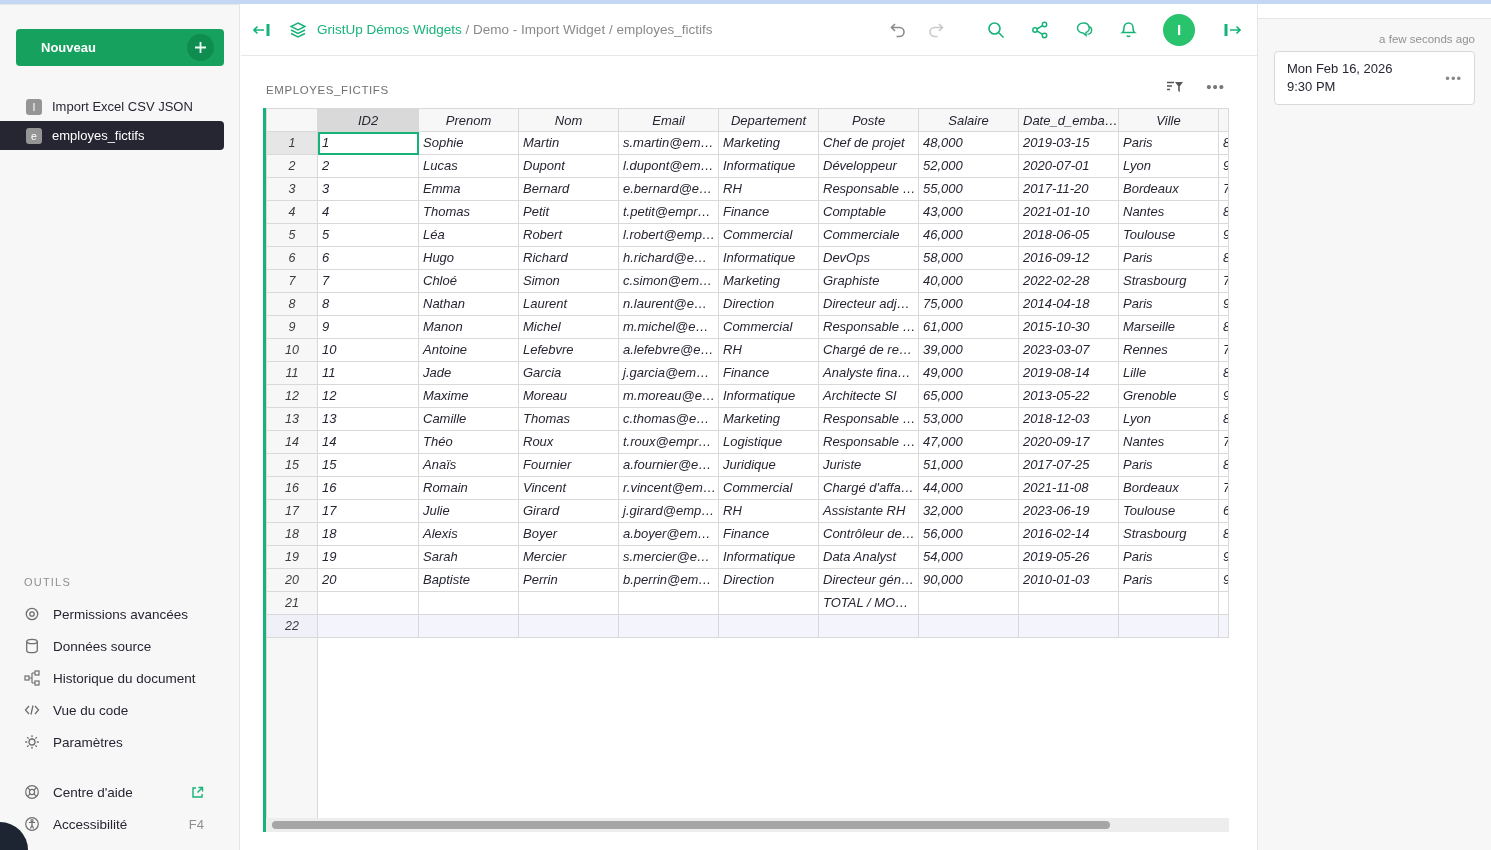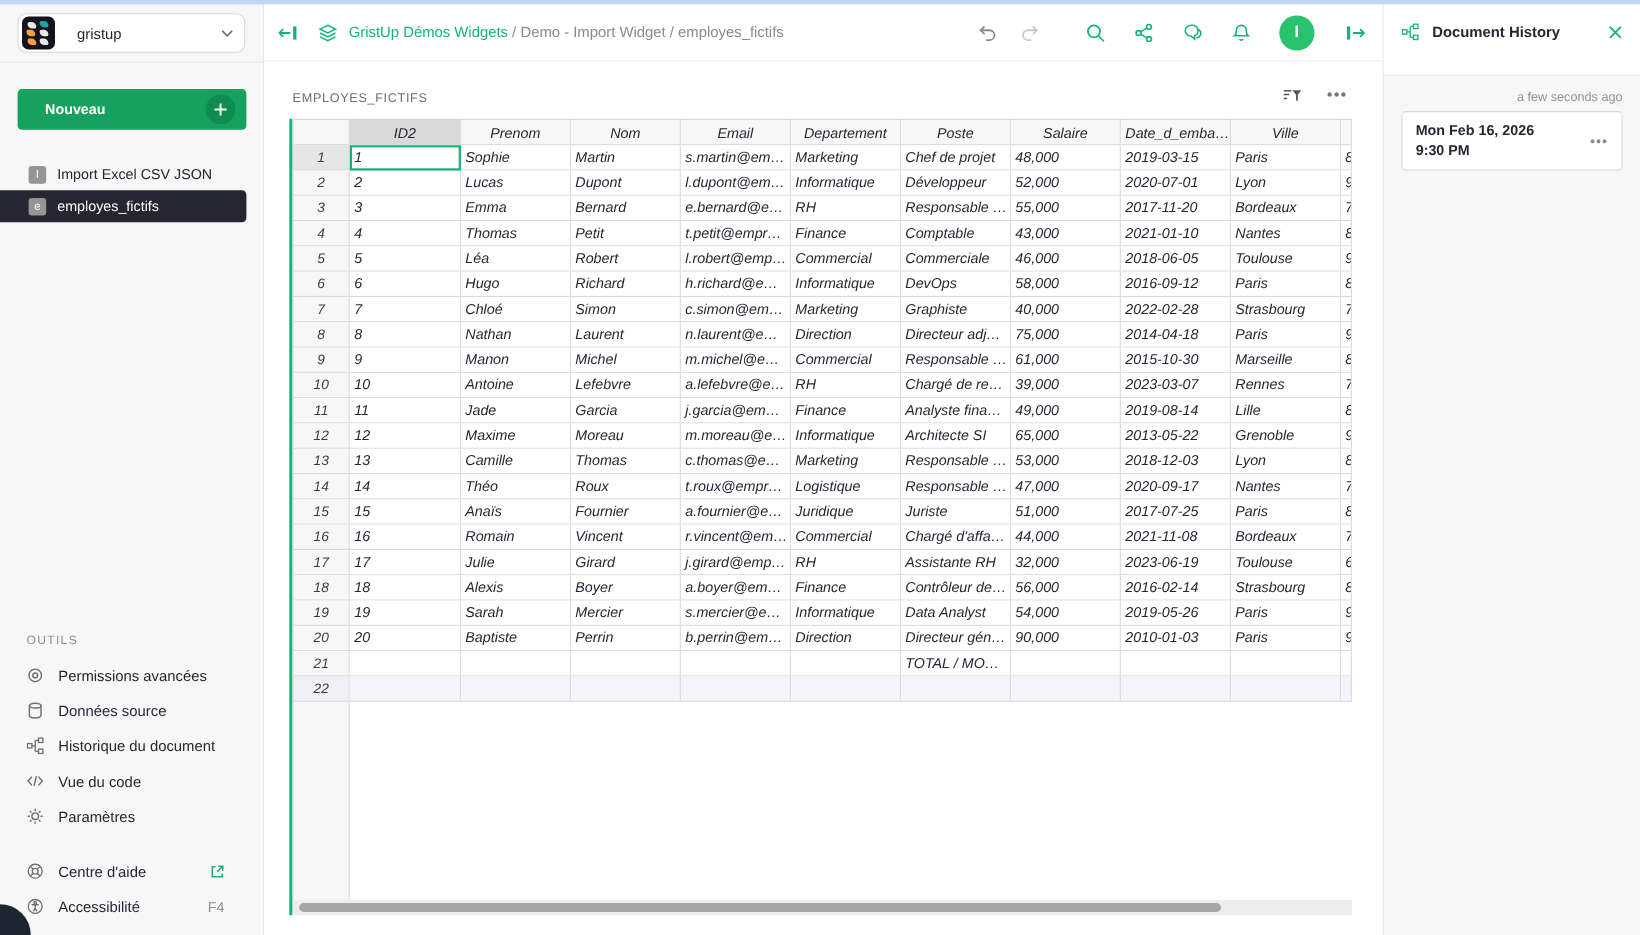--- a/index.html
+++ b/index.html
@@ -70,49 +70,31 @@
   .rp-head { height:50px; display:flex; align-items:center; padding:0 16px; }
   .rp-head .ric { color:#16b378; display:flex; }
   .rp-title { font-size:13.5px; font-weight:bold; color:#262633; margin-left:12px; }
   .rp-close { margin-left:auto; color:#16b378; cursor:pointer; display:flex; }
   .rp-tabs { margin:8px 16px 0 16px; height:28px; background:#fff; border:1px solid #d9d9d9; border-radius:9px; display:flex; padding:1px; }
   .rp-tab { flex:1; display:flex; align-items:center; justify-content:center; font-size:12.5px; color:#262633; border-radius:13px; cursor:pointer; border:1px solid transparent; }
   .rp-tab.active { background:#e4f6ec; border-color:#16b378; }
   .rp-body { padding:14px 16px; }
   .rp-ago { text-align:right; font-size:11.5px; color:#929292; margin-bottom:6px; }
   .snap-card { background:#fff; border:1px solid #d9d9d9; border-radius:4px; padding:8px 12px; display:flex; align-items:center; }
-  .snap-lines { font-size:13px; color:#262633; line-height:18px;font-weight:bold; }
+  .snap-lines { font-size:13px; color:#262633; line-height:18px; }
   .snap-dots { margin-left:auto; color:#8a8a8a; letter-spacing:1px; cursor:pointer; font-size:13px; }
 
   svg { display:block; }
 </style>
 </head>
 <body>
 
 <div class="top-strip"></div>
 
 <div class="sidebar">
-  <div class="ws-row">
-    <div class="ws-select">
-      <div class="ws-logo">
-        <span class="leaf" style="left:5px;top:5px;background:#e8e8e8"></span>
-        <span class="leaf" style="left:16px;top:4px;background:#1fa4a0"></span>
-        <span class="leaf" style="left:4px;top:12px;background:#f9a03f"></span>
-        <span class="leaf" style="left:16px;top:12px;background:#e8e8e8"></span>
-        <span class="leaf" style="left:5px;top:20px;background:#f9a03f"></span>
-        <span class="leaf" style="left:16px;top:20px;background:#e8e8e8"></span>
-      </div>
-      <span class="ws-name">gristup</span>
-      <span class="ws-chevron">
-        <svg width="11" height="7" viewBox="0 0 11 7">
-            <polyline points="1,1 5.5,5.5 10,1" fill="none" stroke="currentColor" stroke-width="1.6"></polyline>
-          </svg>
-      </span>
-    </div>
-  </div>
   <div class="sb-divider"></div>
 
   <button class="new-btn">
     <span>Nouveau</span>
     <span class="new-plus">
       <svg width="13" height="13" viewBox="0 0 13 13">
           <path d="M6.5 1v11M1 6.5h11" stroke="currentColor" stroke-width="1.8"></path>
         </svg>
     </span>
   </button>
@@ -603,36 +585,20 @@
       </div>
     </div>
   <div class="gutter-ext"></div>
   <div class="hscroll">
     <div class="hthumb"></div>
   </div>
 </div>
 
 <div class="rpanel">
   <div class="rp-top">
-    <div class="rp-head">
-      <span class="ric">
-        <svg width="16" height="16" viewBox="0 0 16 16" fill="none" stroke="currentColor" stroke-width="1.2">
-            <rect x="1" y="6" width="4" height="4"></rect>
-            <rect x="11" y="1" width="4" height="4"></rect>
-            <rect x="11" y="11" width="4" height="4"></rect>
-            <path d="M5 8h3M8 3v10M8 3h3M8 13h3"></path>
-          </svg>
-      </span>
-      <span class="rp-title">Document History</span>
-      <span class="rp-close">
-        <svg width="13" height="13" viewBox="0 0 13 13" stroke="currentColor" stroke-width="1.7">
-            <path d="M1.5 1.5l10 10M11.5 1.5l-10 10"></path>
-          </svg>
-      </span>
-    </div>
   </div>
   <div class="rp-body">
     <div class="rp-ago">a few seconds ago</div>
     <div class="snap-card">
       <div class="snap-lines">
         <div>Mon Feb 16, 2026</div>
         <div>9:30 PM</div>
       </div>
       <span class="snap-dots">•••</span>
     </div>

